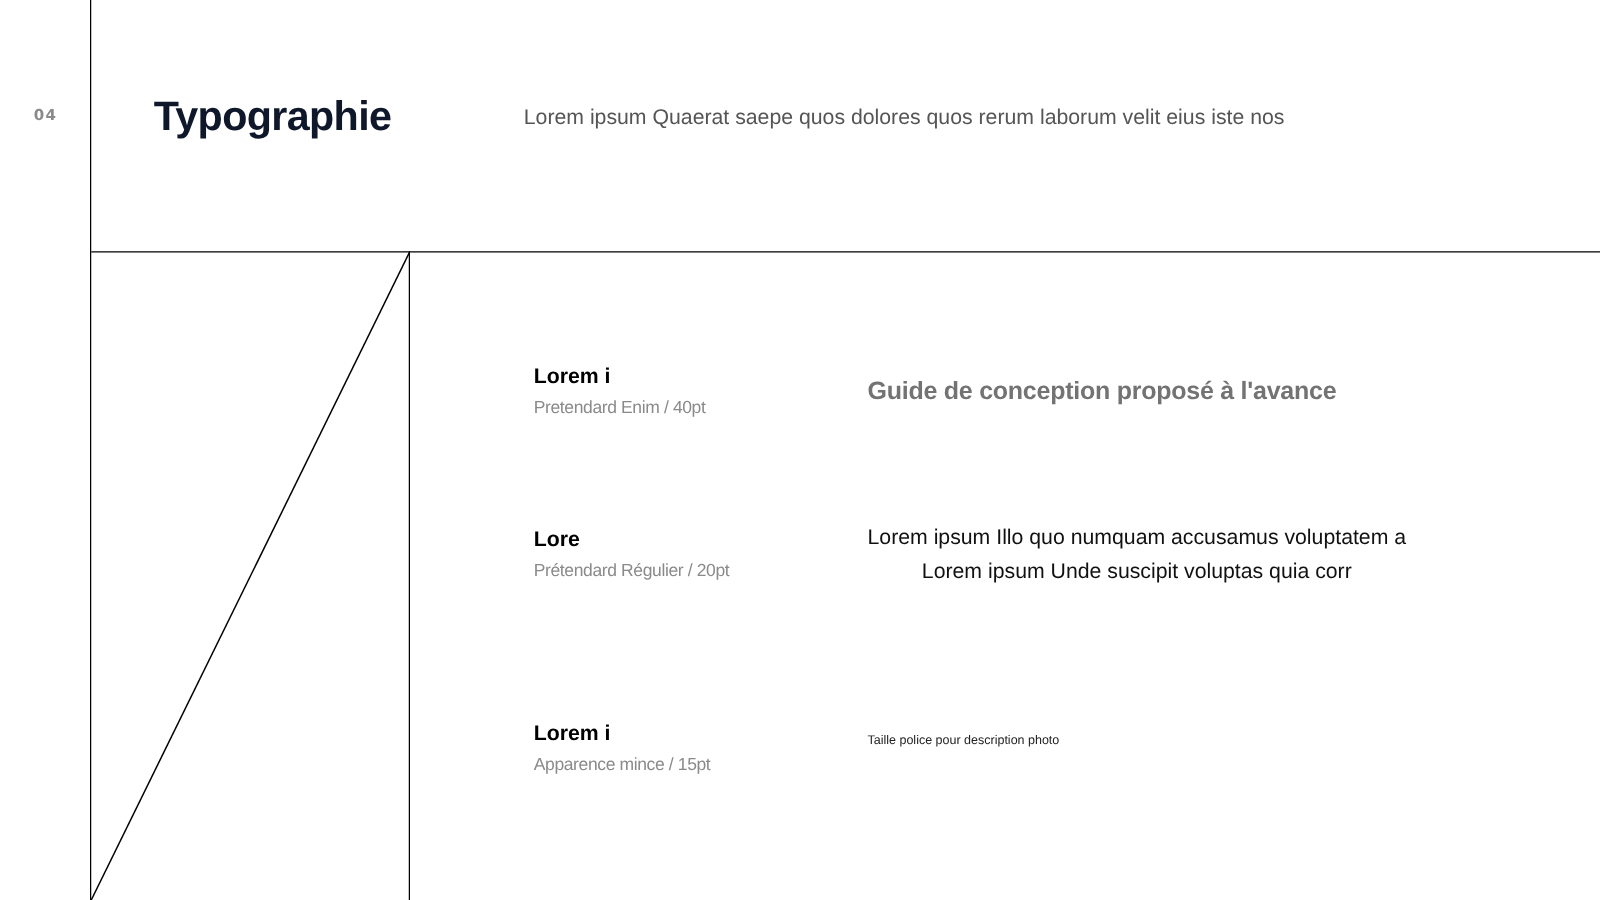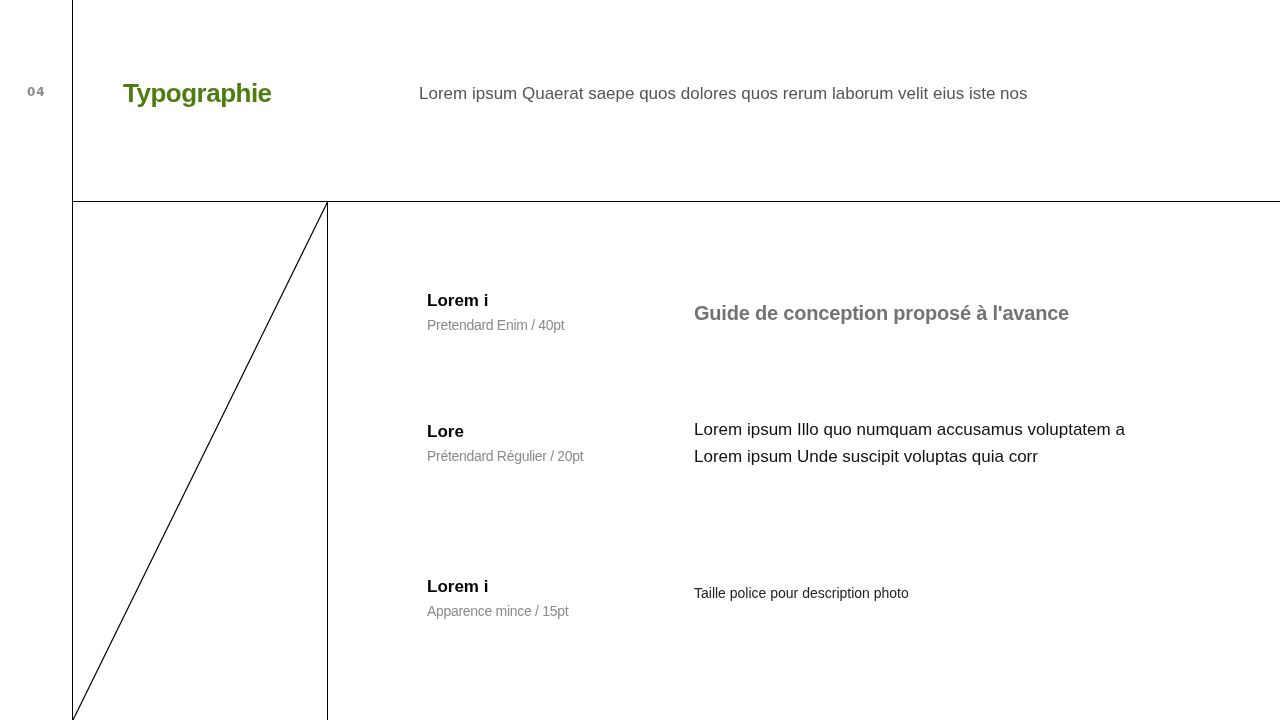--- a/index.html
+++ b/index.html
@@ -11,43 +11,43 @@
     .abs { position: absolute; }
     .page-num {
       left: 27px; top: 85px; font-size: 12px; color: #8a8a8a; letter-spacing: 1px;
       font-family: "DejaVu Sans", sans-serif; font-weight: 700;
     }
     .vline-main { left: 72px; top: 0; width: 1px; height: 720px; background: #000; }
     .hline { left: 73px; top: 201px; width: 1207px; height: 1px; background: #000; }
     .vline-inner { left: 327px; top: 201px; width: 1px; height: 519px; background: #000; }
     .diag { left: 0; top: 0; width: 1280px; height: 720px; pointer-events: none; }
     .title {
-      left: 123px; top: 72px; font-size: 26px; font-weight: 700; letter-spacing: -0.5px;
-      color: #4d7c0f; line-height: 42px;
+      left: 123px; top: 72px; font-size: 33px; font-weight: 700; letter-spacing: -0.5px;
+      color: #0f172a; line-height: 42px;
     }
     .intro {
       left: 419px; top: 81px; width: 720px; font-size: 17px; line-height: 26px;
       color: #555; font-weight: 300;
     }
     .intro div { white-space: nowrap; }
     .spec-label { font-size: 17px; font-weight: 700; color: #000; line-height: 22px; white-space: nowrap; }
     .spec-meta { font-size: 14px; color: #8a8a8a; line-height: 20px; margin-top: 3px; white-space: nowrap; letter-spacing: -0.3px; }
     .spec1 { left: 427px; top: 290px; }
     .spec2 { left: 427px; top: 421px; }
     .spec3 { left: 427px; top: 576px; }
     .sample1 {
       left: 694px; top: 299px; font-size: 20px; font-weight: 700; color: #737373;
       line-height: 28px; white-space: nowrap; letter-spacing: -0.2px;
     }
     .sample2 {
-      left: 694px; top: 417px; font-size: 17px; color: #111; line-height: 26.5px;
+      left: 694px; top: 417px; font-size: 17px; color: #111; line-height: 26.5px; text-align: center;
     }
     .sample2 div { white-space: nowrap; }
     .sample3 {
-      left: 694px; top: 584px; font-size: 14px; color: #222; line-height: 18px; white-space: nowrap;
+      left: 694px; top: 584px; font-size: 10px; color: #222; line-height: 18px; white-space: nowrap;
     }
   </style>
 </head>
 <body>
 
 <div class="abs page-num">04</div>
 
 <div class="abs vline-main"></div>
 <div class="abs hline"></div>
 <div class="abs vline-inner"></div>

